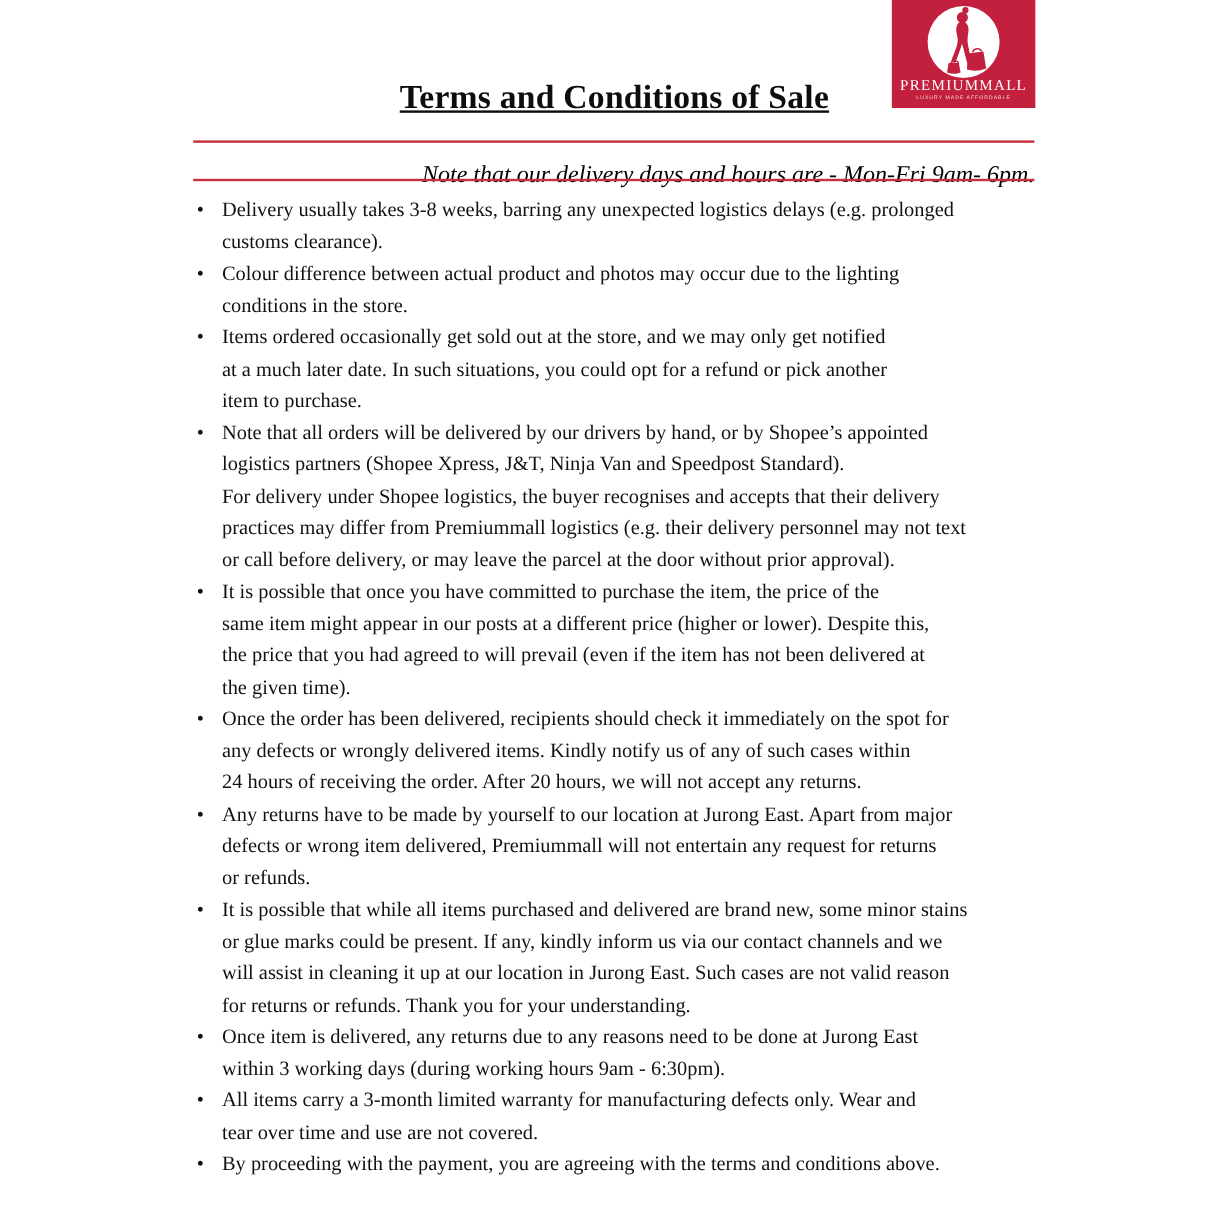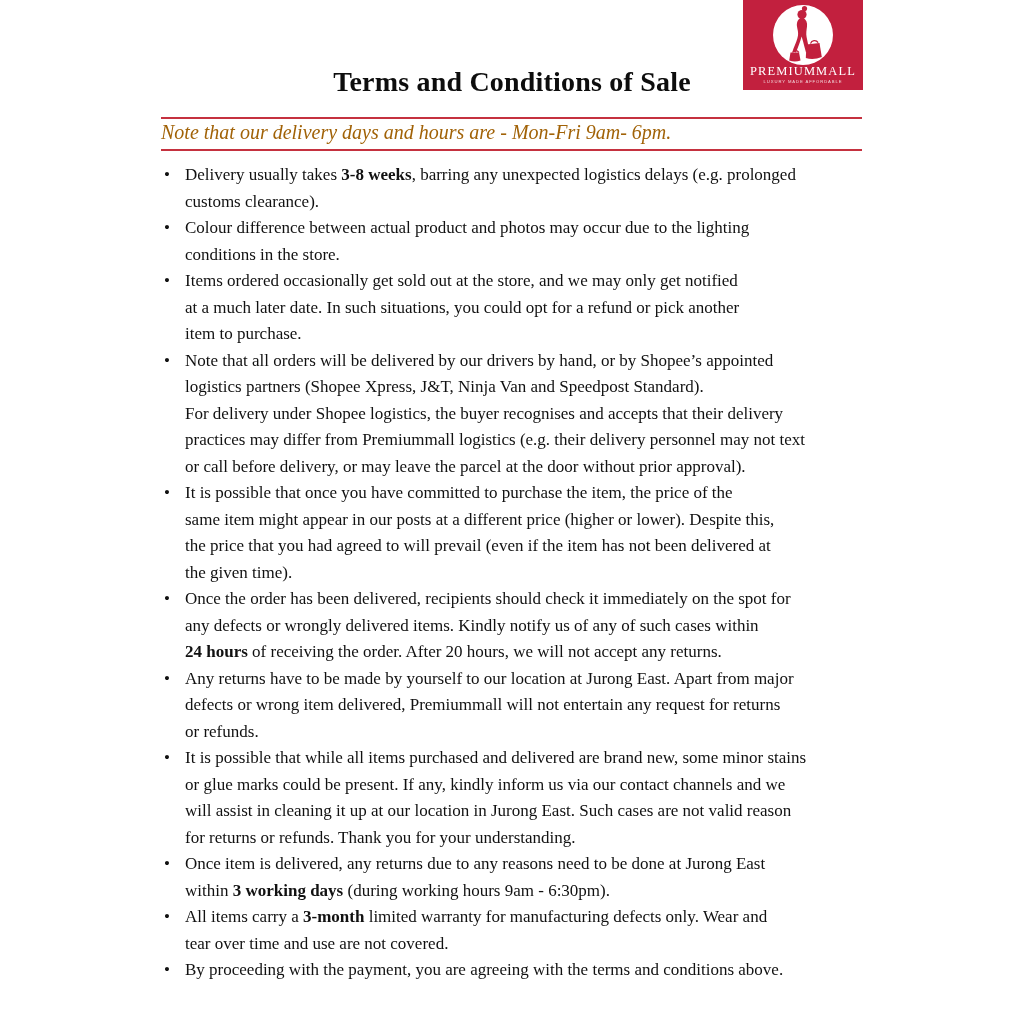--- a/index.html
+++ b/index.html
@@ -24,39 +24,40 @@
     top: 66px;
     left: 0;
     width: 1024px;
     margin: 0;
     text-align: center;
     font-size: 28px;
     font-weight: bold;
     font-family: "Liberation Serif", serif;
     color: #0d0d0d;
     letter-spacing: 0.2px;
+    text-decoration: underline;
   }
   .rule {
     position: absolute;
     left: 161px;
     width: 701px;
     height: 2px;
     background: #c5313f;
   }
   .rule-top { top: 117px; }
   .rule-bottom { top: 149px; }
   .note {
     position: absolute;
-    top: 121px;
+    top: 135px;
     left: 161px;
     width: 701px;
-    text-align: left;
+    text-align: right;
     font-style: italic;
     font-size: 20px;
-    color: #a16207;
+    color: #000000;
   }
   .terms {
     position: absolute;
     top: 162px;
     left: 161px;
     width: 760px;
     margin: 0;
     padding: 0;
     list-style: none;
     font-size: 17px;
@@ -66,21 +67,21 @@
     position: relative;
     padding-left: 24px;
     white-space: pre-wrap;
   }
   .terms li::before {
     content: "\2022";
     position: absolute;
     left: 3px;
     top: 0;
   }
-  .terms b { font-weight: bold; }
+  .terms b { font-weight: normal; }
 </style>
 </head>
 <body>
 
 <div class="page">
 
   <div class="logo">
     <svg viewBox="0 0 120 90" width="120" height="90">
       <rect x="0" y="0" width="120" height="90" fill="#C2203E"></rect>
       <circle cx="60" cy="35" r="30" fill="#ffffff"></circle>

